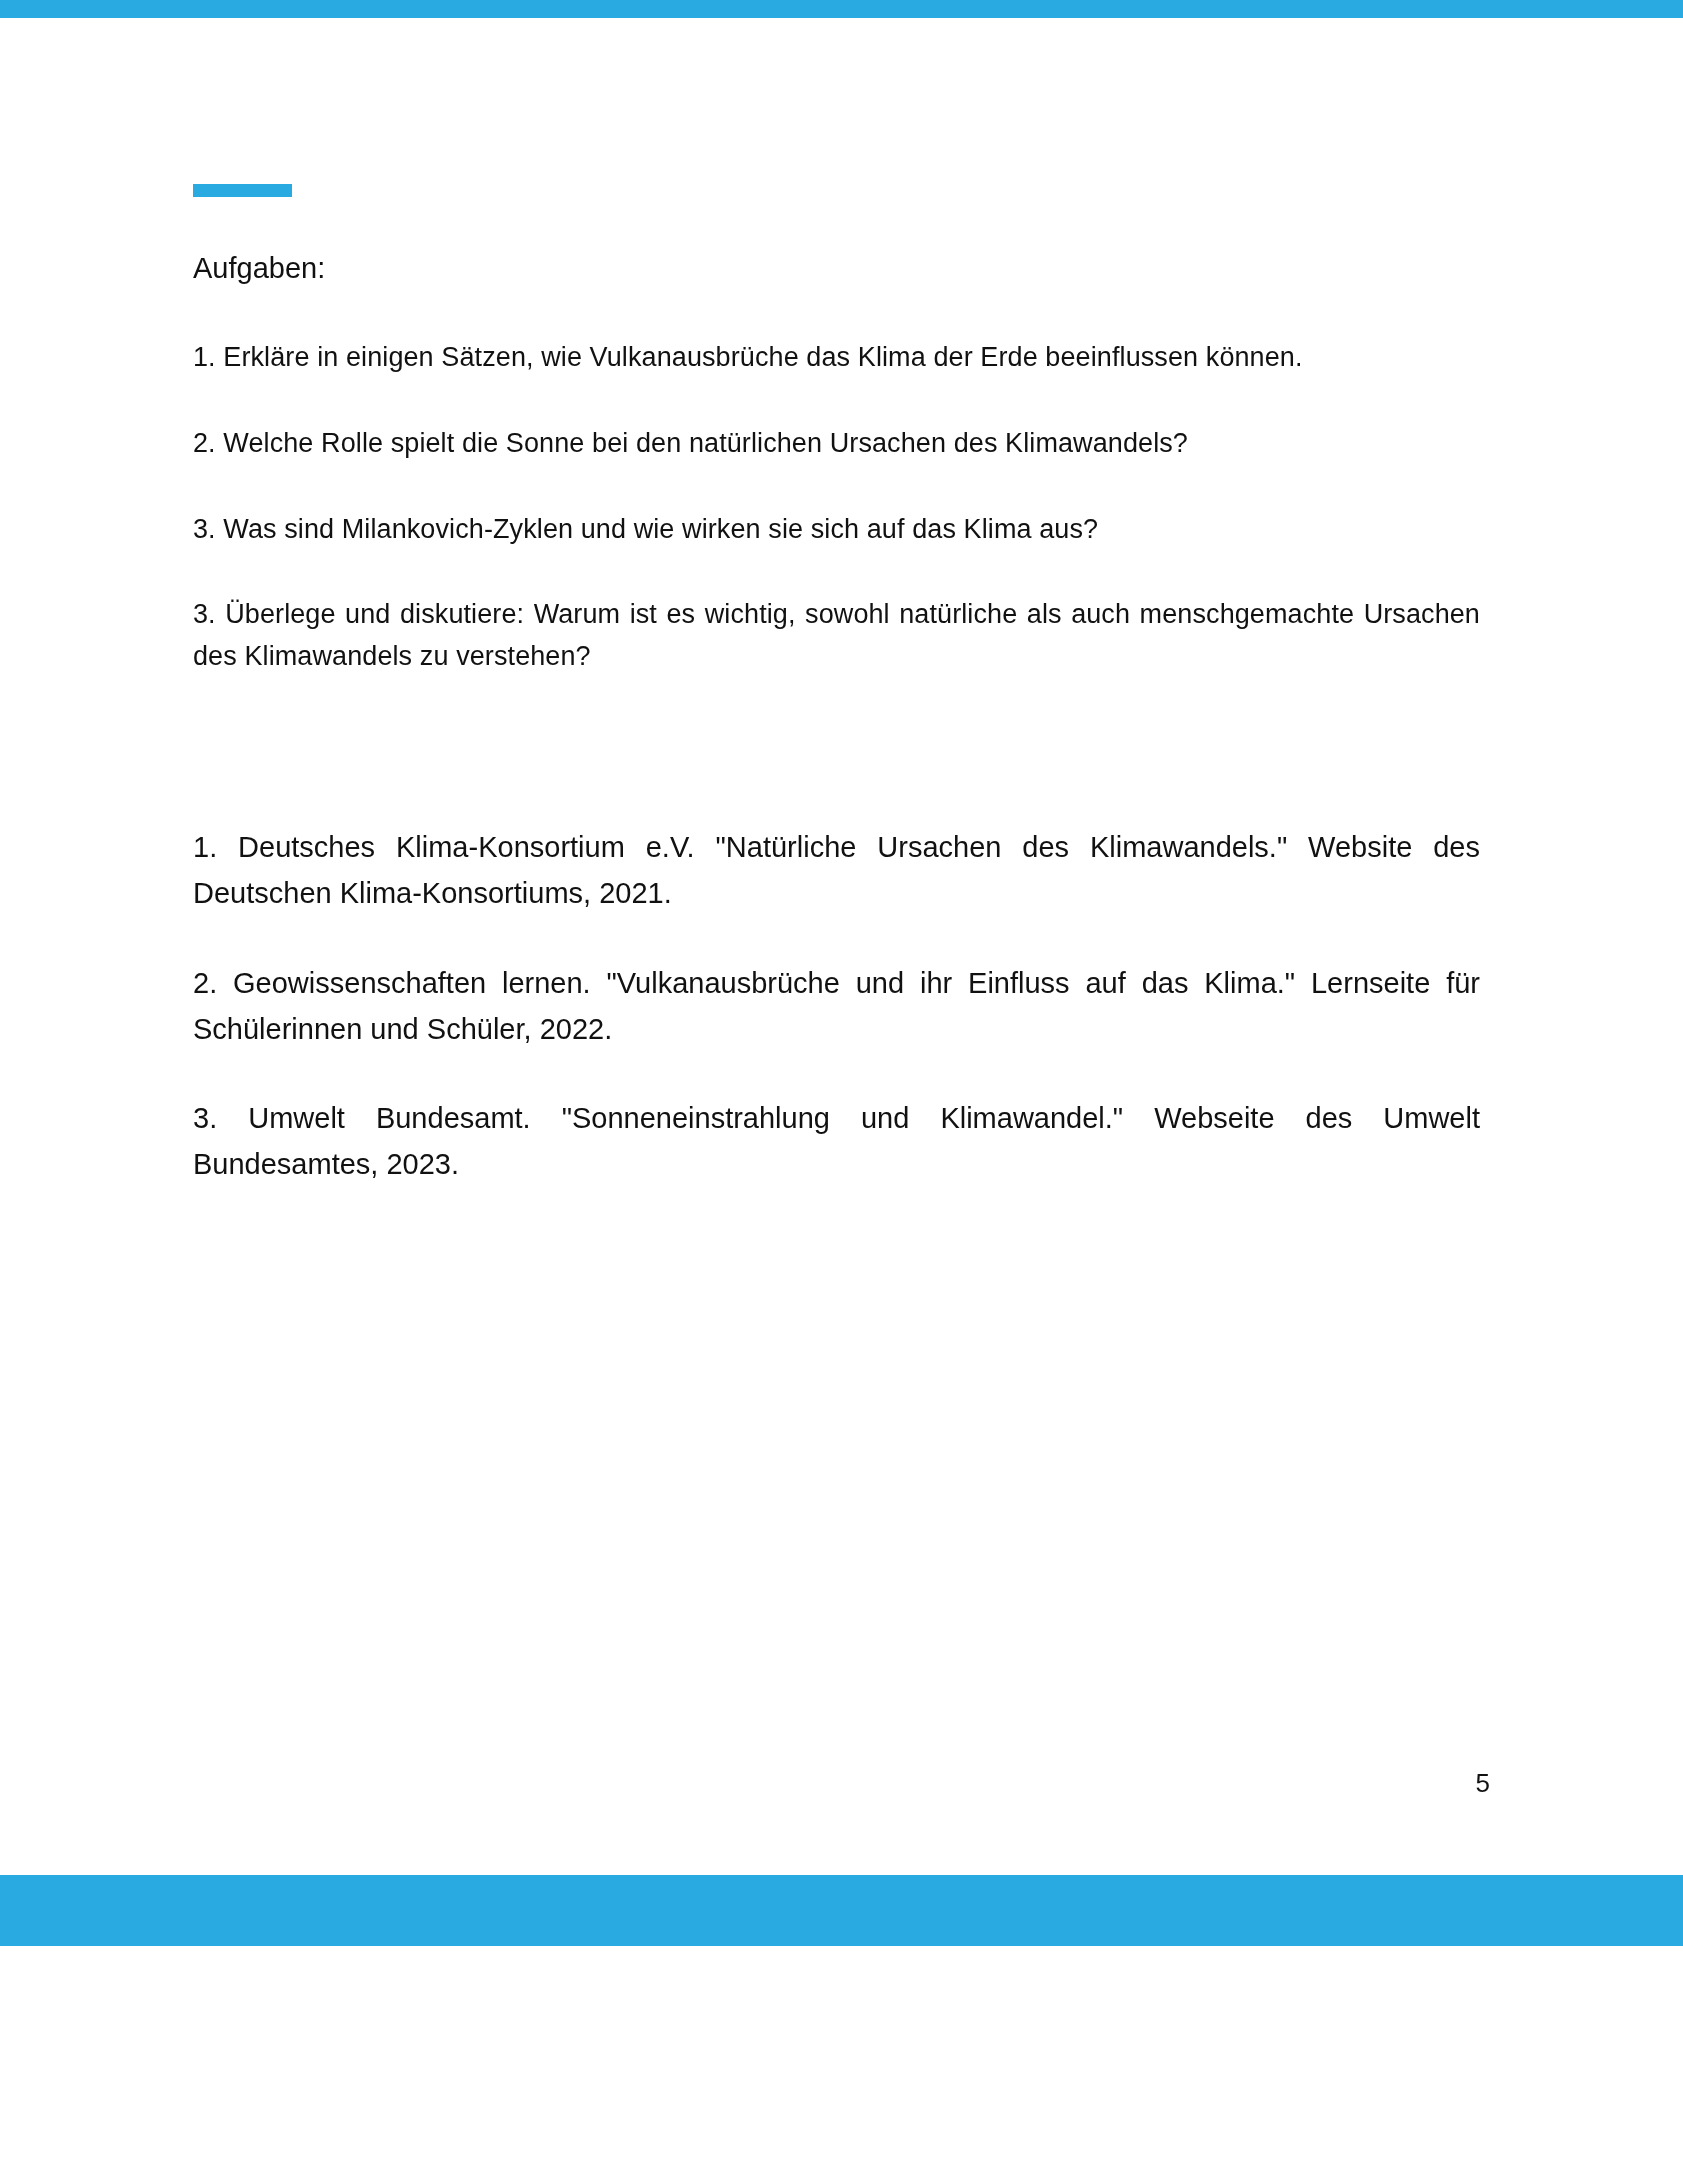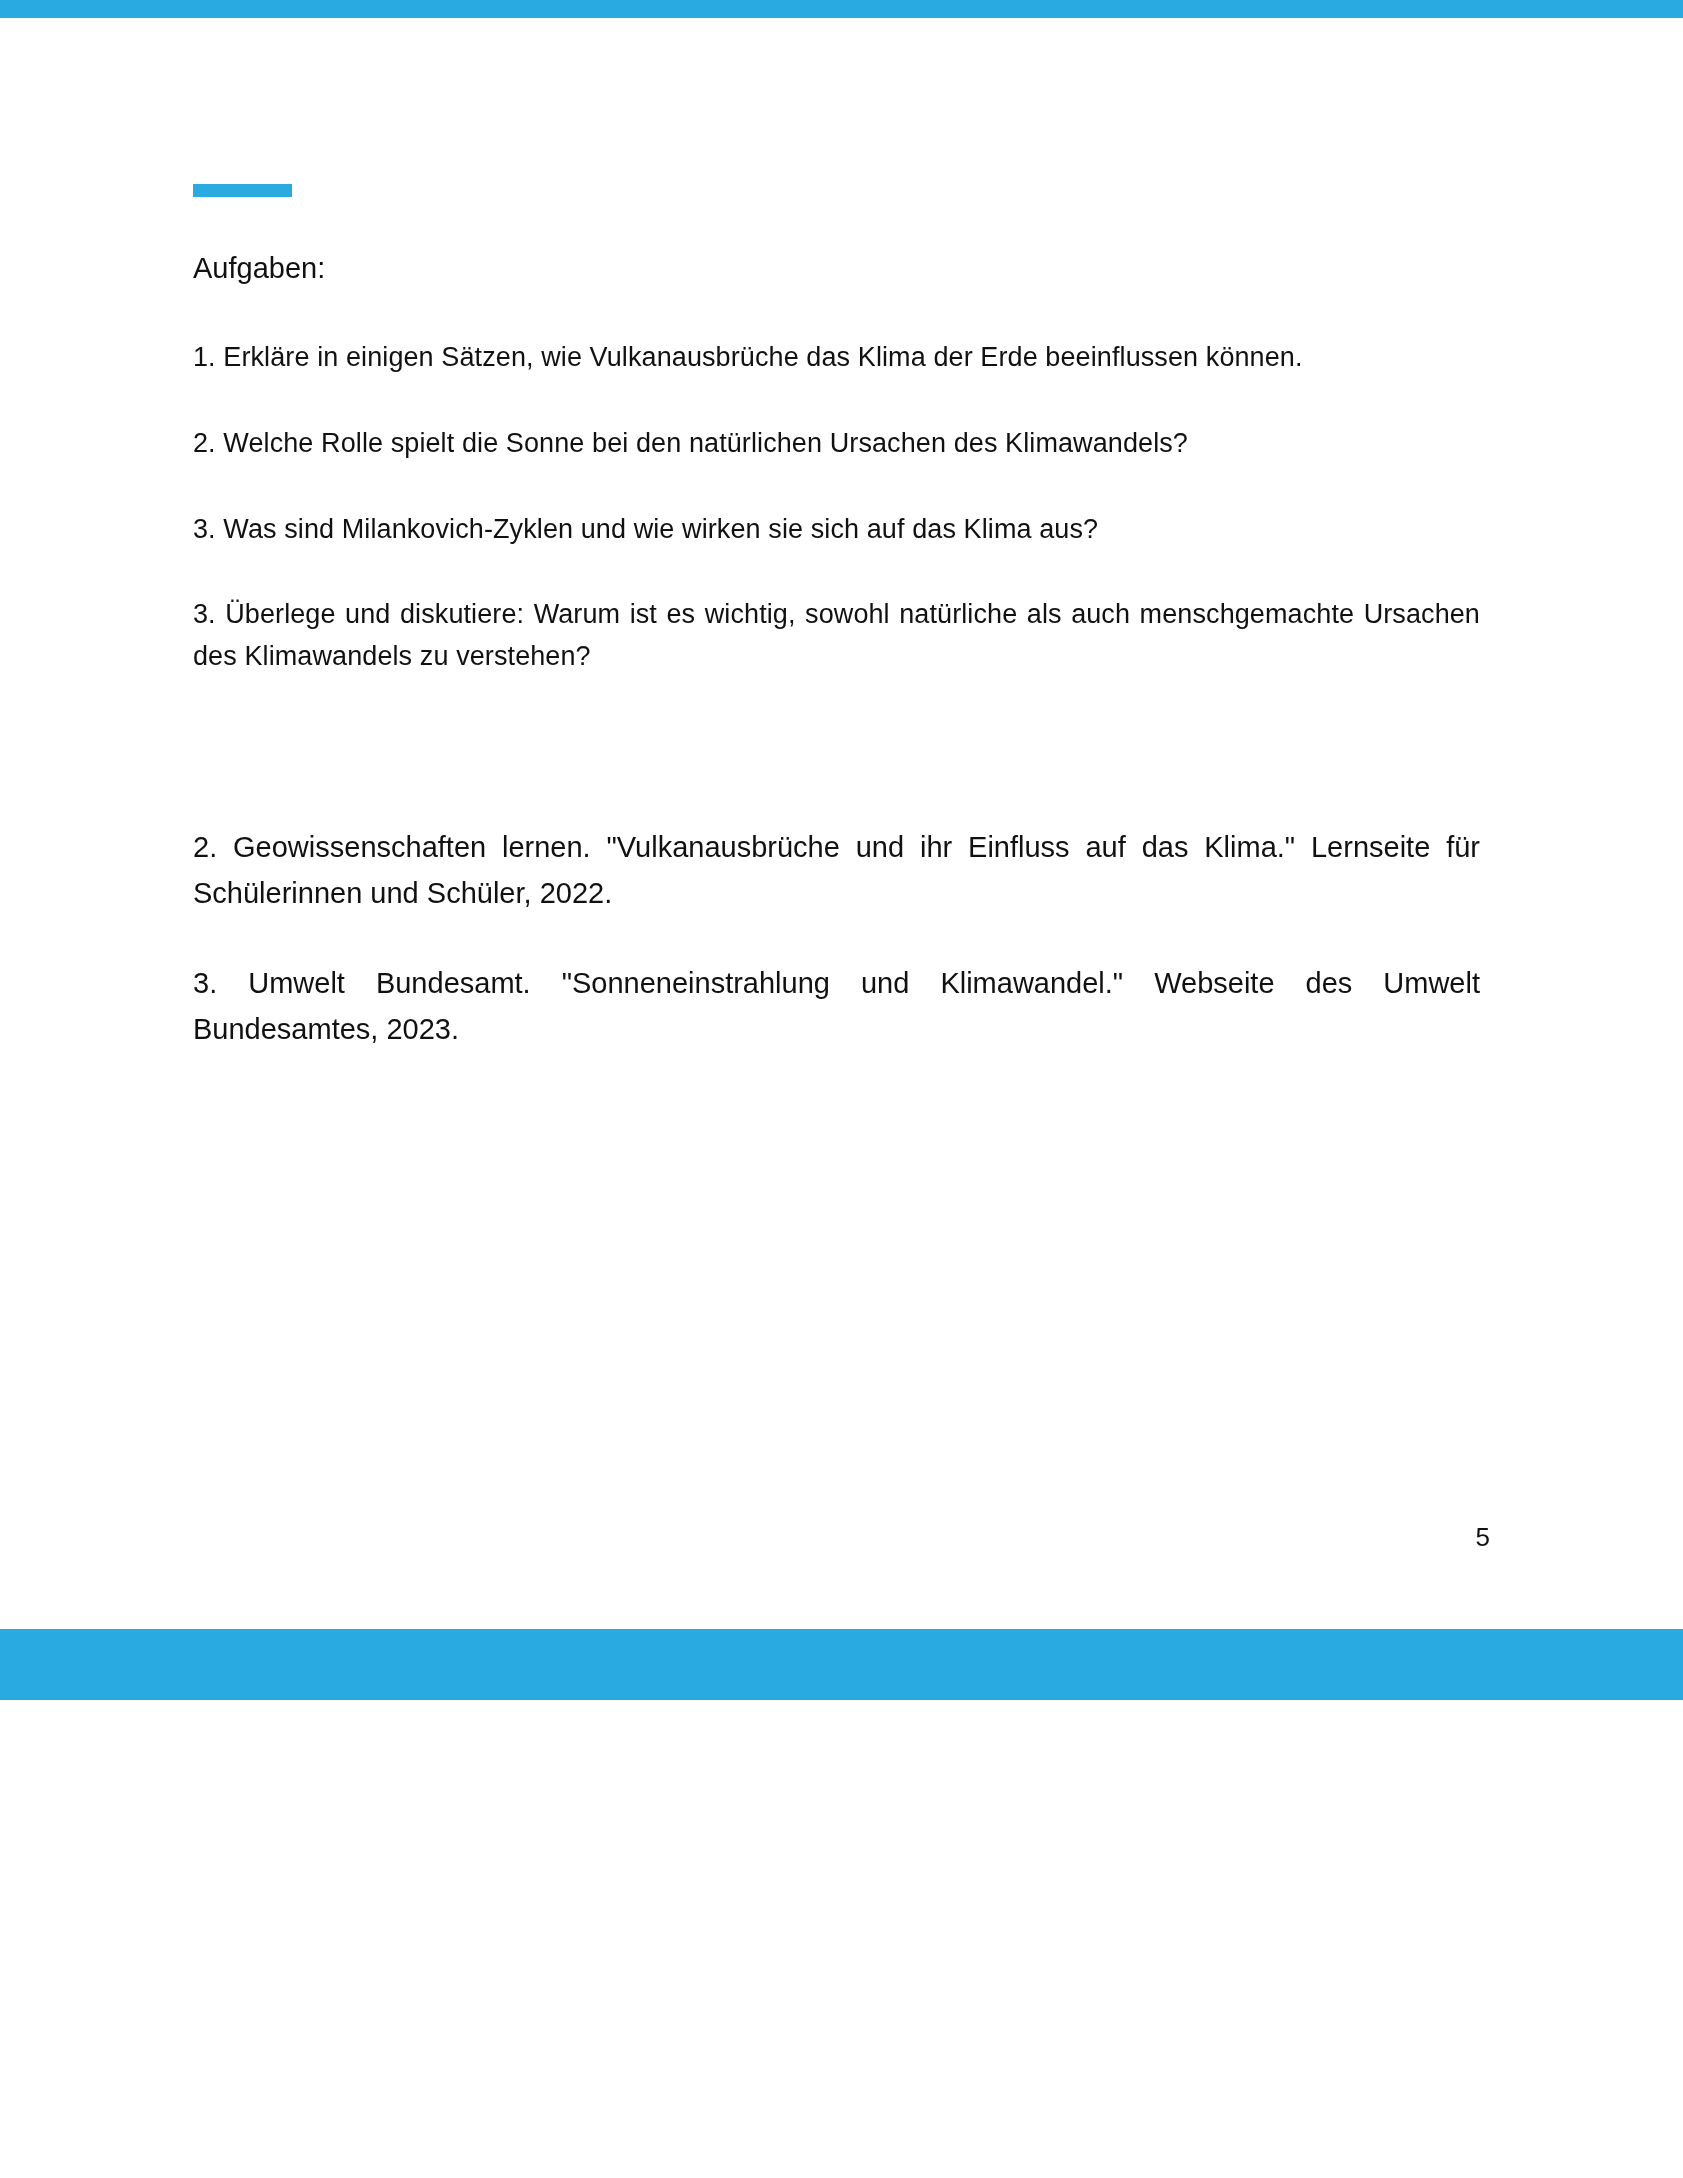--- a/index.html
+++ b/index.html
@@ -7,21 +7,21 @@
     padding: 0;
     background: #ffffff;
   }
   body {
     font-family: "Liberation Sans", sans-serif;
     -webkit-font-smoothing: antialiased;
   }
   .page {
     position: relative;
     width: 1683px;
-    height: 1700px;
+    height: 1946px;
     background: #ffffff;
     overflow: hidden;
     box-sizing: border-box;
   }
   .bar-top {
     position: absolute;
     left: 0;
     top: 0;
     width: 1683px;
     height: 18px;
@@ -103,20 +103,21 @@
 
     <p class="para">1. Erkläre in einigen Sätzen, wie Vulkanausbrüche das Klima der Erde beeinflussen können.</p>
     <p class="para">2. Welche Rolle spielt die Sonne bei den natürlichen Ursachen des Klimawandels?</p>
     <p class="para">3. Was sind Milankovich-Zyklen und wie wirken sie sich auf das Klima aus?</p>
     <p class="para">3. Überlege und diskutiere: Warum ist es wichtig, sowohl natürliche als auch menschgemachte Ursachen des Klimawandels zu verstehen?</p>
 
     <div class="gap-block"></div>
 
     <div class="refs">
 
+      <p class="ref">1. Deutsches Klima-Konsortium e.V. "Natürliche Ursachen des Klimawandels." Website des Deutschen Klima-Konsortiums, 2021.</p>
       <p class="ref">2. Geowissenschaften lernen. "Vulkanausbrüche und ihr Einfluss auf das Klima." Lernseite für Schülerinnen und Schüler, 2022.</p>
       <p class="ref">3. Umwelt Bundesamt. "Sonneneinstrahlung und Klimawandel." Webseite des Umwelt Bundesamtes, 2023.</p>
     </div>
 
   </div>
 
   <div class="page-number">5</div>
 
   <div class="bar-bottom"></div>
 

